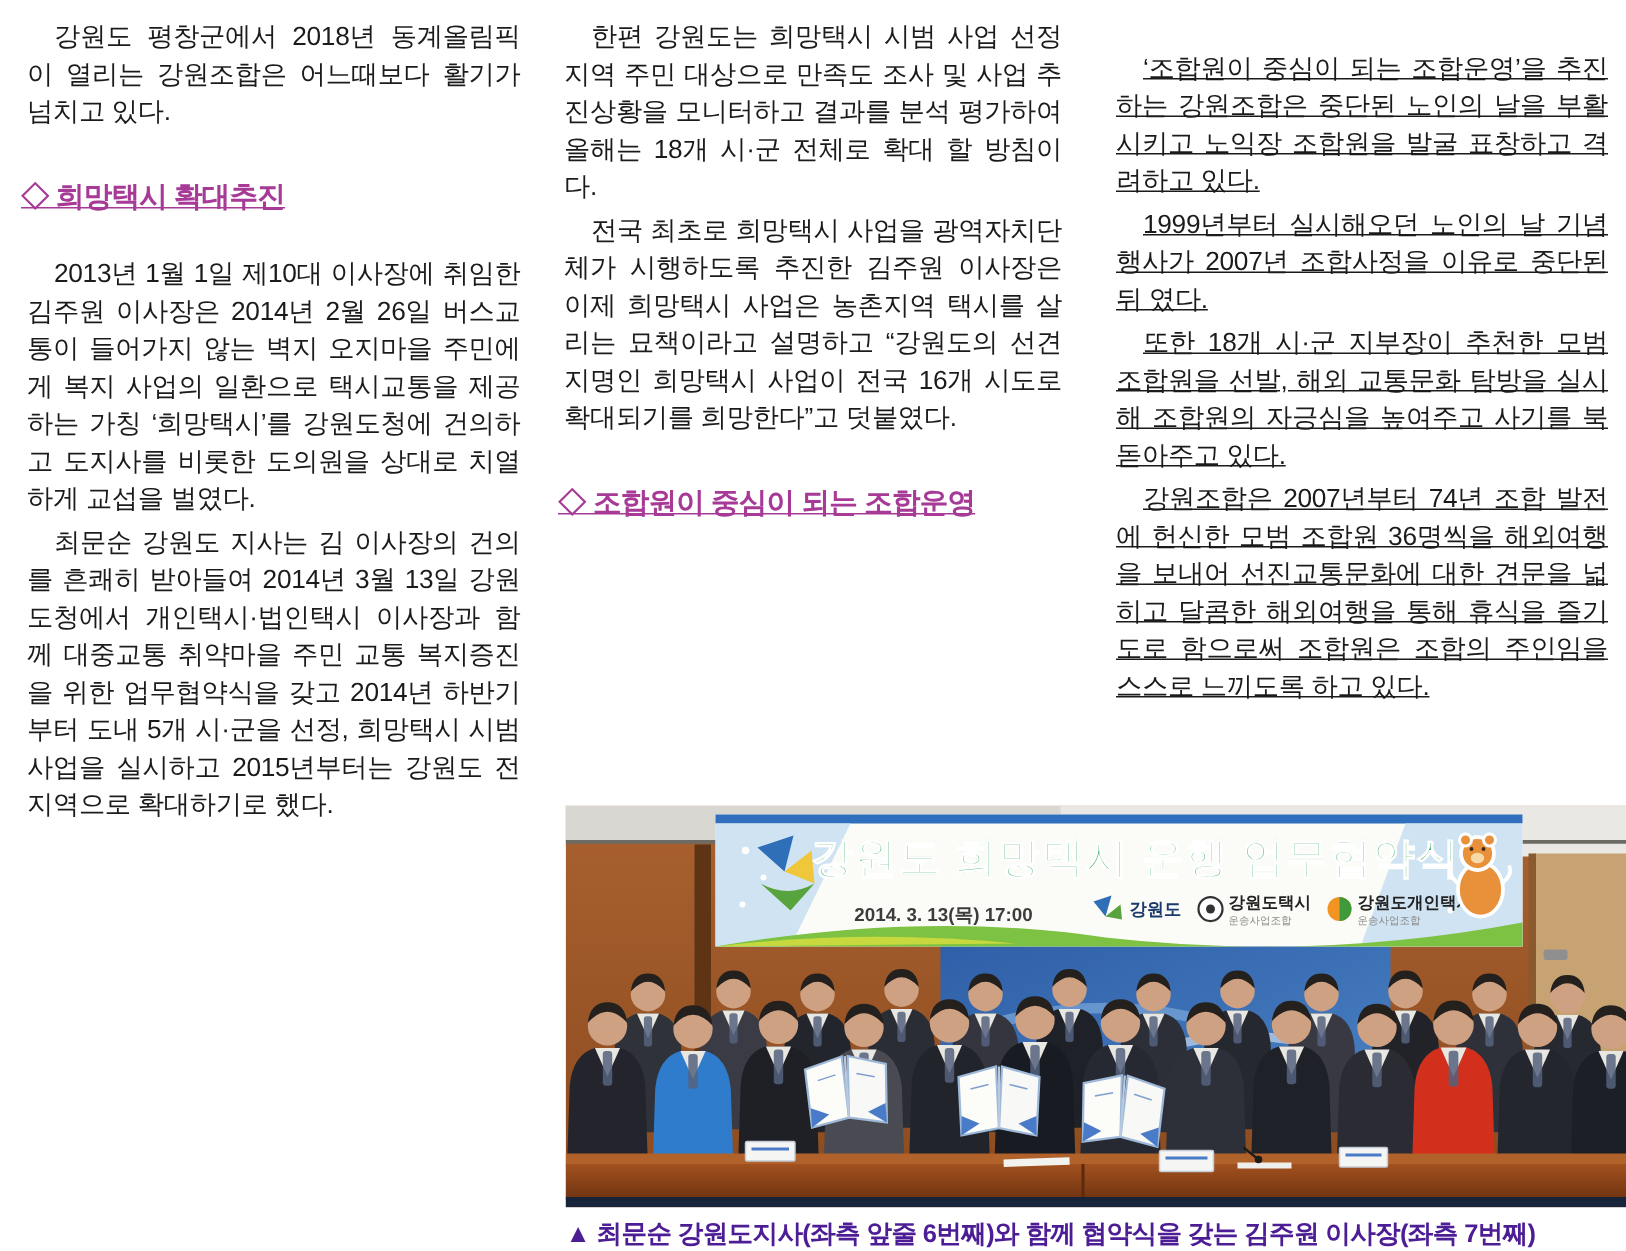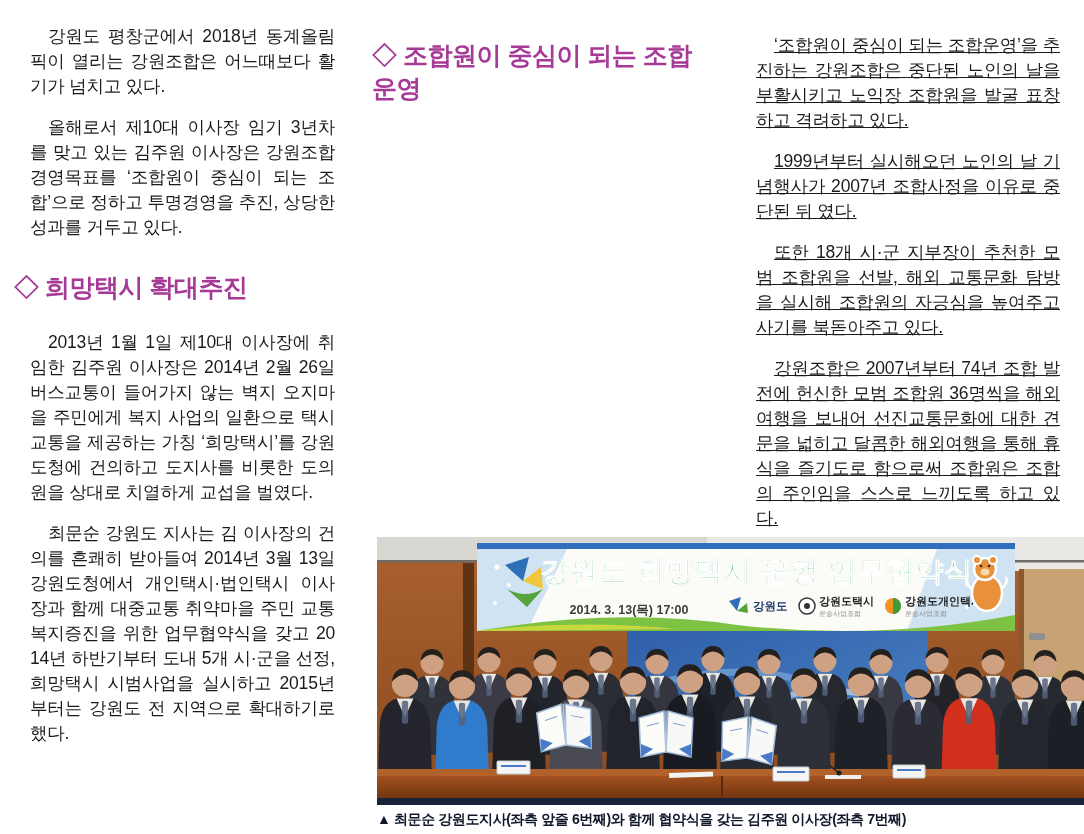--- a/index.html
+++ b/index.html
@@ -5,52 +5,53 @@
   html,body{margin:0;padding:0;background:#ffffff;}
   .page{
     position:relative;width:1084px;height:834px;background:#ffffff;overflow:hidden;
     font-family:"Liberation Sans",sans-serif;color:#1b1b1b;
   }
   .col{position:absolute;top:8px;}
   #col1{left:14px;width:337px;}
   #col2{left:372px;width:340px;}
   #col3{left:740px;width:336px;text-decoration:underline;}
   .col p{
-    margin:16px;font-size:17.5px;line-height:25px;text-align:justify;
+    margin:4px;font-size:17.5px;line-height:25px;text-align:justify;
     text-indent:18px;word-break:break-all;letter-spacing:-0.2px;color:#1b1b1b;
   }
   .sec{
-    margin:31px 0 26px 0;font-size:25px;font-weight:bold;color:#a63a96;letter-spacing:-0.5px;
+    margin:31px 0 26px 0;font-size:19px;font-weight:bold;color:#a63a96;letter-spacing:-0.5px;text-decoration:underline;
   }
   #col3 p:first-child{margin-top:25px;}
   .photo-wrap{
     position:absolute;left:377px;top:537px;width:805px;height:268px;overflow:hidden;
   }
   .photo-wrap svg{display:block;}
   .caption{
     position:absolute;left:377px;top:811px;width:707px;
-    font-size:14px;font-weight:bold;color:#0f172a;letter-spacing:-0.4px;white-space:nowrap;
+    font-size:17px;font-weight:bold;color:#4c1d95;letter-spacing:-0.4px;white-space:nowrap;
   }
   .banner-title{font-weight:bold;letter-spacing:1px;}
 </style>
 </head>
 <body>
 
 <div class="page">
 
   <div class="col" id="col1">
     <p>강원도 평창군에서 2018년 동계올림픽이 열리는 강원조합은 어느때보다 활기가 넘치고 있다.</p>
-    <p>올해로서 제10대 이사장 임기 3년차를 맞고 있는 김주원 이사장은 강원조합 경영목표를 ‘조합원이 중심이 되는 조합’으로 정하고 투명경영을 추진, 상당한 성과를 거두고 있다.</p>
     <h3 class="sec">◇ 희망택시 확대추진</h3>
     <p>2013년 1월 1일 제10대 이사장에 취임한 김주원 이사장은 2014년 2월 26일 버스교통이 들어가지 않는 벽지 오지마을 주민에게 복지 사업의 일환으로 택시교통을 제공하는 가칭 ‘희망택시’를 강원도청에 건의하고 도지사를 비롯한 도의원을 상대로 치열하게 교섭을 벌였다.</p>
     <p>최문순 강원도 지사는 김 이사장의 건의를 흔쾌히 받아들여 2014년 3월 13일 강원도청에서 개인택시·법인택시 이사장과 함께 대중교통 취약마을 주민 교통 복지증진을 위한 업무협약식을 갖고 2014년 하반기부터 도내 5개 시·군을 선정, 희망택시 시범사업을 실시하고 2015년부터는 강원도 전 지역으로 확대하기로 했다.</p>
 
   </div>
 
   <div class="col" id="col2">
+    <p>한편 강원도는 희망택시 시범 사업 선정지역 주민 대상으로 만족도 조사 및 사업 추진상황을 모니터하고 결과를 분석 평가하여 올해는 18개 시·군 전체로 확대 할 방침이다.</p>
+    <p>전국 최초로 희망택시 사업을 광역자치단체가 시행하도록 추진한 김주원 이사장은 이제 희망택시 사업은 농촌지역 택시를 살리는 묘책이라고 설명하고 “강원도의 선견지명인 희망택시 사업이 전국 16개 시도로 확대되기를 희망한다”고 덧붙였다.</p>
     <h3 class="sec">◇ 조합원이 중심이 되는 조합운영</h3>
   </div>
 
   <div class="col" id="col3">
     <p>‘조합원이 중심이 되는 조합운영’을 추진하는 강원조합은 중단된 노인의 날을 부활시키고 노익장 조합원을 발굴 표창하고 격려하고 있다.</p>
     <p>1999년부터 실시해오던 노인의 날 기념행사가 2007년 조합사정을 이유로 중단된 뒤 였다.</p>
     <p>또한 18개 시·군 지부장이 추천한 모범 조합원을 선발, 해외 교통문화 탐방을 실시해 조합원의 자긍심을 높여주고 사기를 북돋아주고 있다.</p>
     <p>강원조합은 2007년부터 74년 조합 발전에 헌신한 모범 조합원 36명씩을 해외여행을 보내어 선진교통문화에 대한 견문을 넓히고 달콤한 해외여행을 통해 휴식을 즐기도로 함으로써 조합원은 조합의 주인임을 스스로 느끼도록 하고 있다.</p>
   </div>
 

